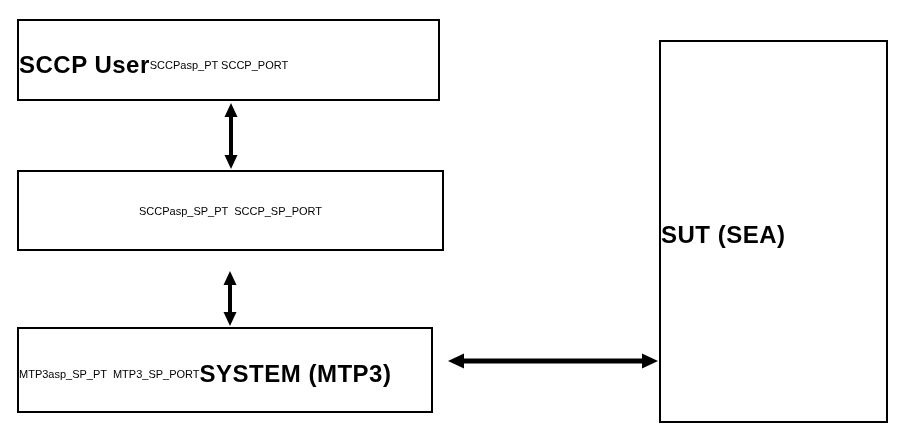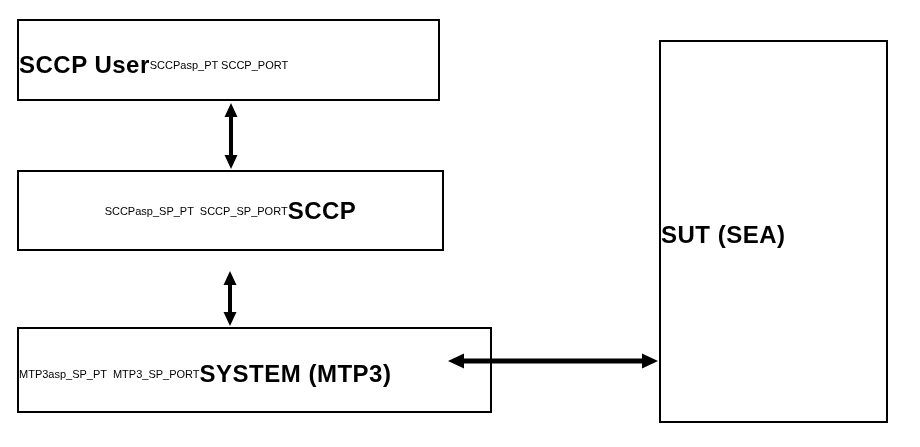--- a/index.html
+++ b/index.html
@@ -34,21 +34,21 @@
     white-space: pre;
   }
   .box-ports {
     font-size: 11px;
     line-height: 24px;
     white-space: pre; 
   }
   
   #box-sccp-user   { left: 17px;  top: 19px;  width: 423px; height: 82px;  padding-top: 9px;  justify-content: flex-start; }
   #box-sccp        { left: 17px;  top: 170px; width: 427px; height: 81px;  justify-content: center; }
-  #box-system-mtp3 { left: 17px;  top: 327px; width: 475px; height: 86px;  padding-top: 7px;  justify-content: flex-start; }
+  #box-system-mtp3 { left: 17px;  top: 327px; width: 416px; height: 86px;  padding-top: 7px;  justify-content: flex-start; }
   #box-sut         { left: 659px; top: 40px;  width: 229px; height: 383px; padding-top: 6px; justify-content: flex-start; }
   .arrow-layer {
     position: absolute;
     left: 0; top: 0;
     width: 920px;
     height: 447px;
     pointer-events: none;
   }
 </style>
 </head>
@@ -56,21 +56,20 @@
 
 <div class="canvas">
 
   <div class="box" id="box-sccp-user">
     <div class="box-title">SCCP User</div>
     <div class="box-ports">SCCPasp_PT SCCP_PORT</div>
   </div>
 
   <div class="box" id="box-sccp">
     <div class="box-ports">SCCPasp_SP_PT  SCCP_SP_PORT</div>
-    <div class="box-title">SCCP</div>
   </div>
 
   <div class="box" id="box-system-mtp3">
     <div class="box-ports">MTP3asp_SP_PT  MTP3_SP_PORT</div>
     <div class="box-title">SYSTEM (MTP3)</div>
   </div>
 
   <div class="box" id="box-sut">
     <div class="box-title">SUT (SEA)</div>
   </div>

